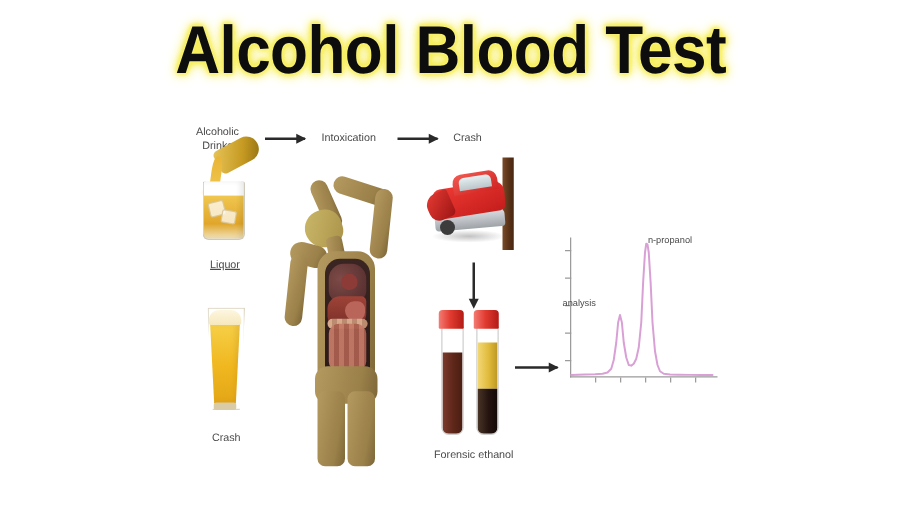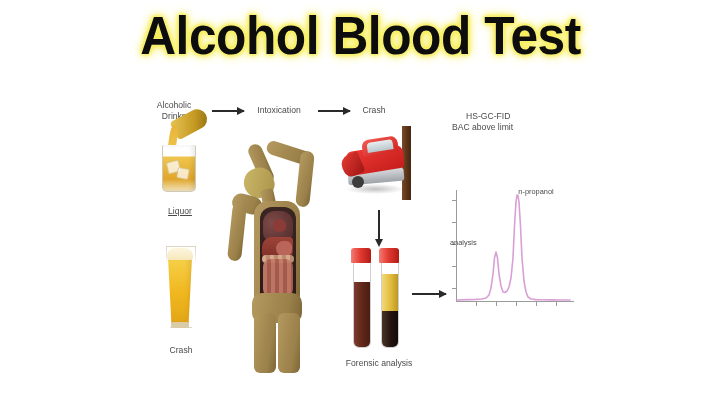--- a/index.html
+++ b/index.html
@@ -23,21 +23,21 @@
   }
 
   
   #title-bar {
     position: absolute;
     left: 0;
     top: 4px;
     width: 720px;
     height: 72px;
     display: flex;
-    align-items: flex-start;
+    align-items: center;
     justify-content: center;
   }
   #page-title {
     font-family: "Liberation Sans", sans-serif;
     font-size: 54px;
     font-weight: bold;
     color: #0d0d0d;
     letter-spacing: -0.5px;
     transform: scaleX(0.92);
     text-shadow:
@@ -500,28 +500,24 @@
         <div class="tube-cap"></div>
       </div>
       <div id="tube-b" class="tube">
         <div class="tube-glass">
           <div id="tube-b-serum"></div>
           <div id="tube-b-clot"></div>
         </div>
         <div class="tube-cap"></div>
       </div>
     </div>
-    <div id="label-forensic" class="lbl sm">Forensic analysis</div>
+    <div id="label-forensic" class="lbl sm">Forensic ethanol</div>
 
     <div class="arrow-h" style="left:412px; top:207px; width:34px;"></div>
 
-    <div id="label-method" class="lbl sm" style="text-align:left;">
-      <div style="padding-left:14px;">HS-GC-FID</div>
-      <div>BAC above limit</div>
-    </div>
 
     <div id="chroma-art">
       <div id="chroma-yaxis" style="background: rgb(155, 155, 155);"></div>
       <div id="chroma-xaxis" style="background: rgb(155, 155, 155);"></div>
 
       <div class="ytick" style="top: 14px; background: rgb(155, 155, 155);"></div>
       <div class="ytick" style="top: 36px; background: rgb(155, 155, 155);"></div>
       <div class="ytick" style="top: 58px; background: rgb(155, 155, 155);"></div>
       <div class="ytick" style="top: 80px; background: rgb(155, 155, 155);"></div>
       <div class="ytick" style="top: 102px; background: rgb(155, 155, 155);"></div>

